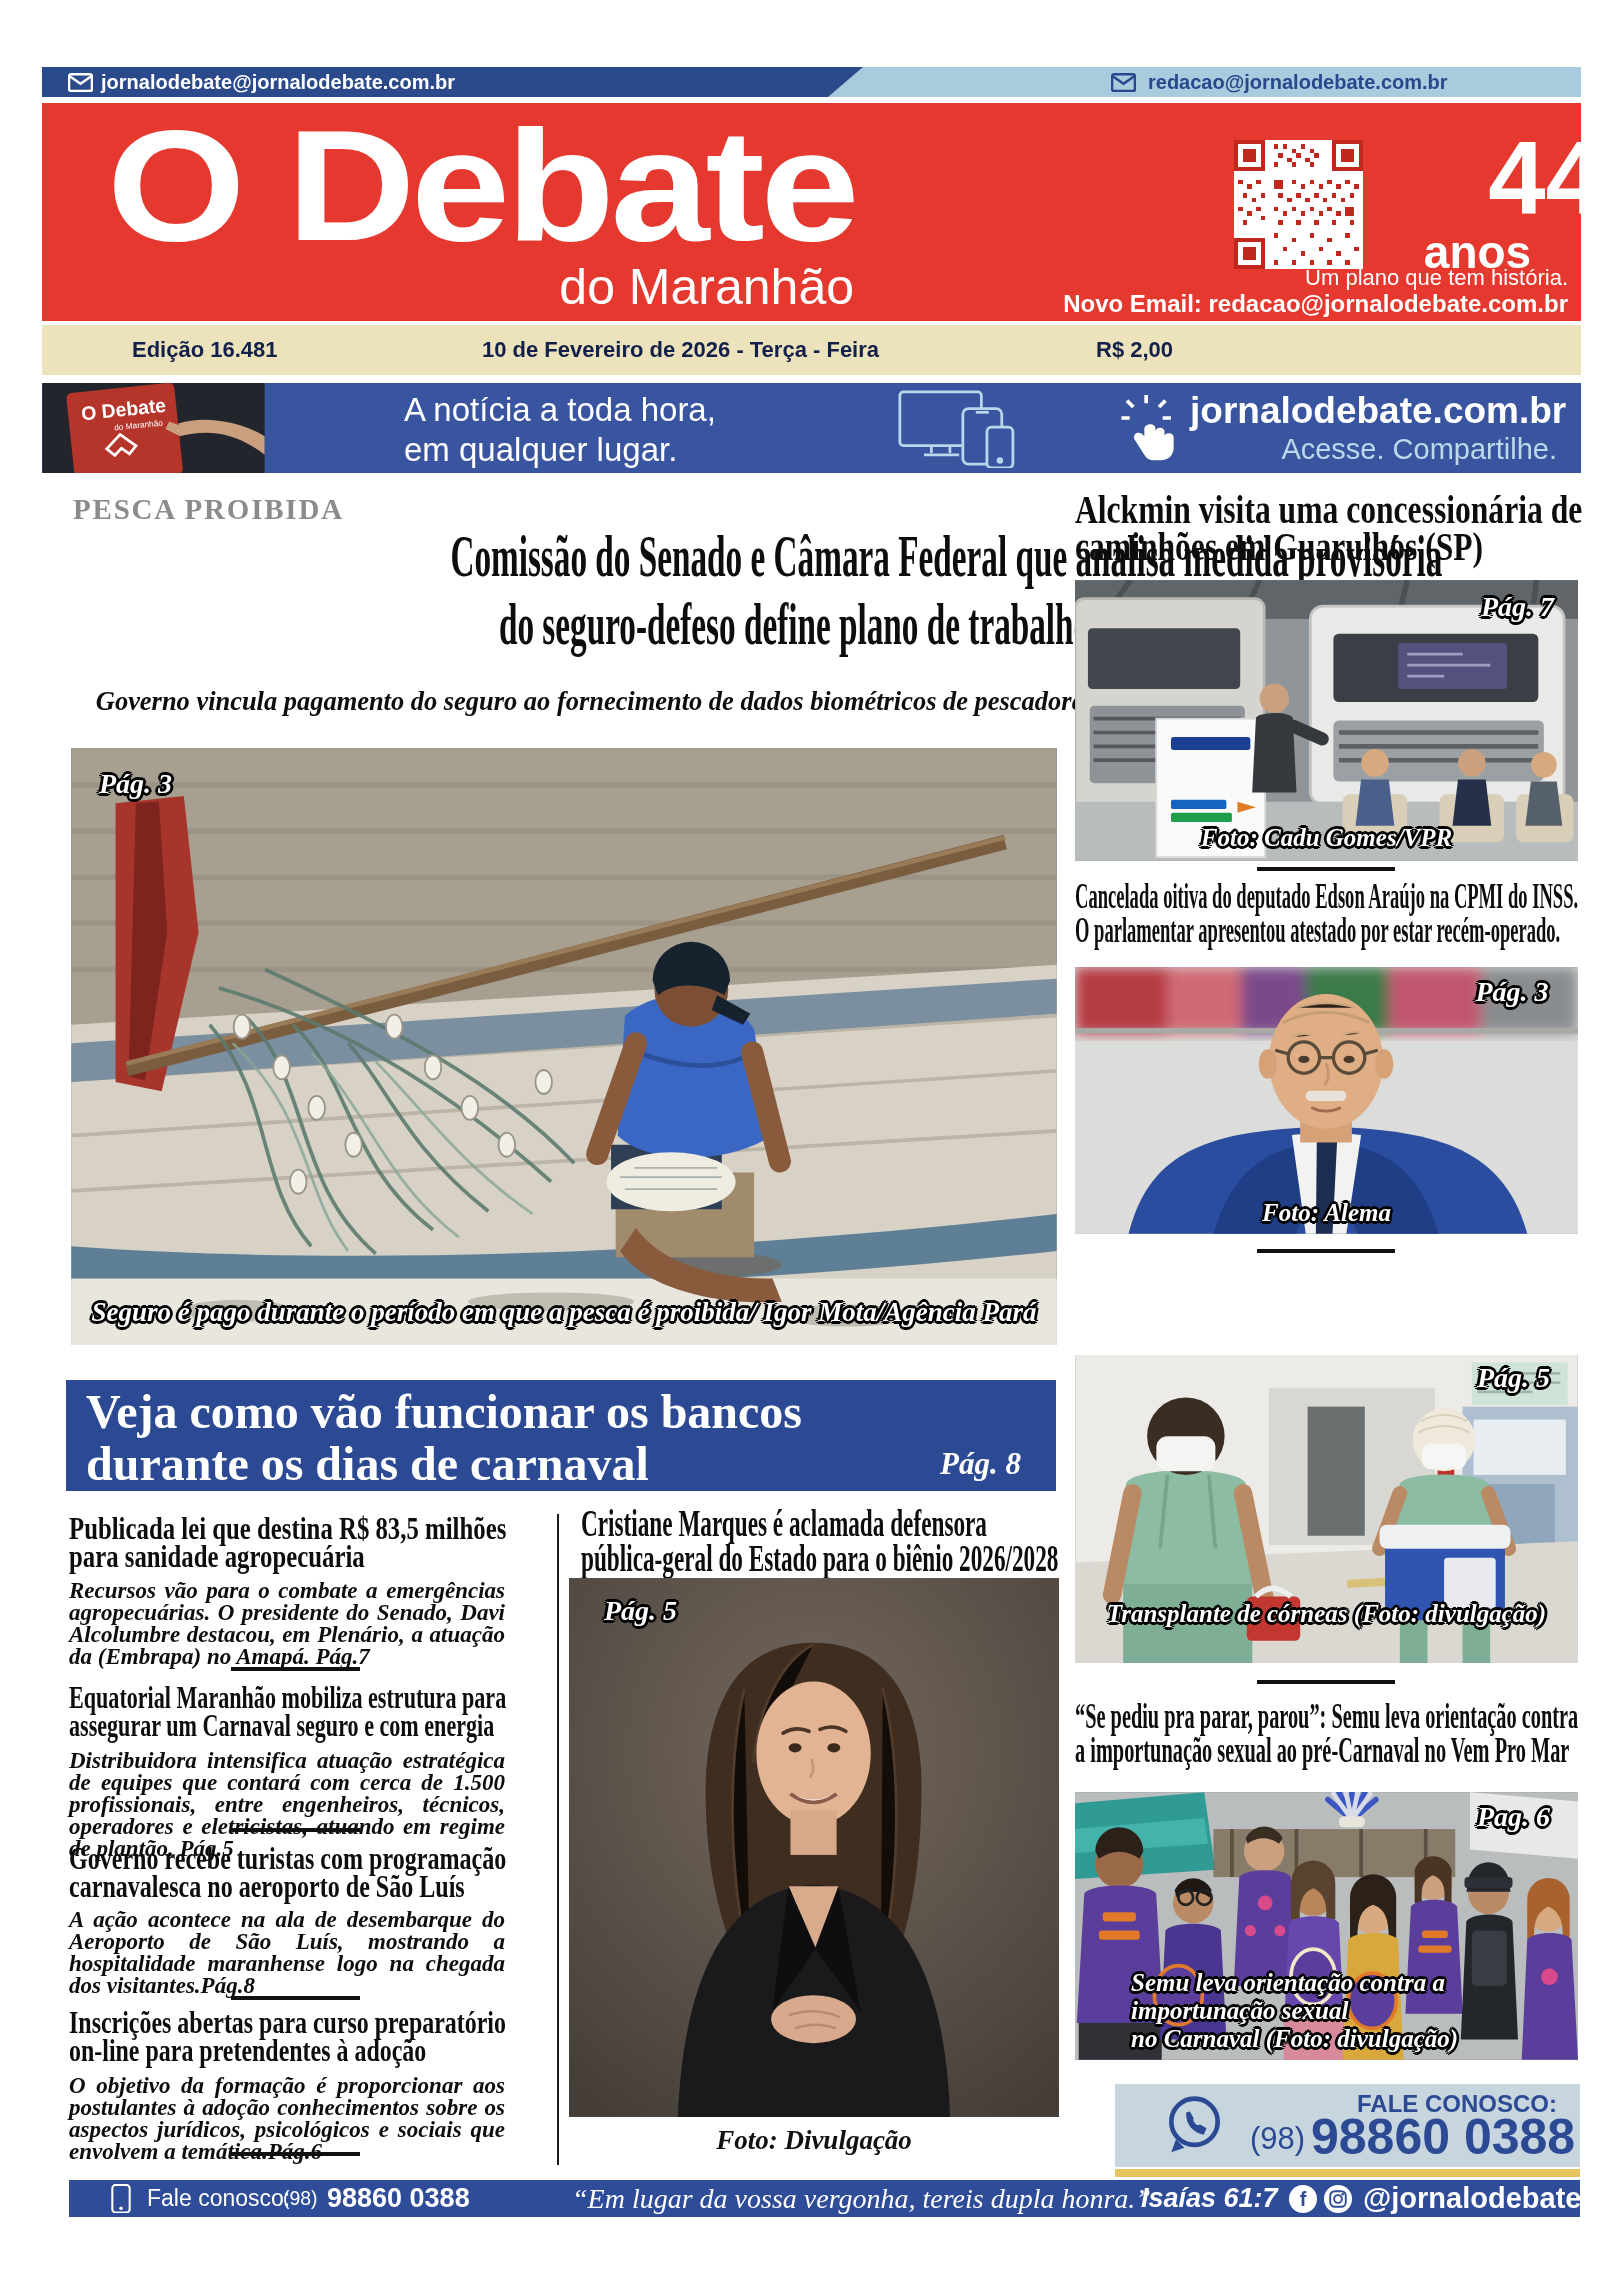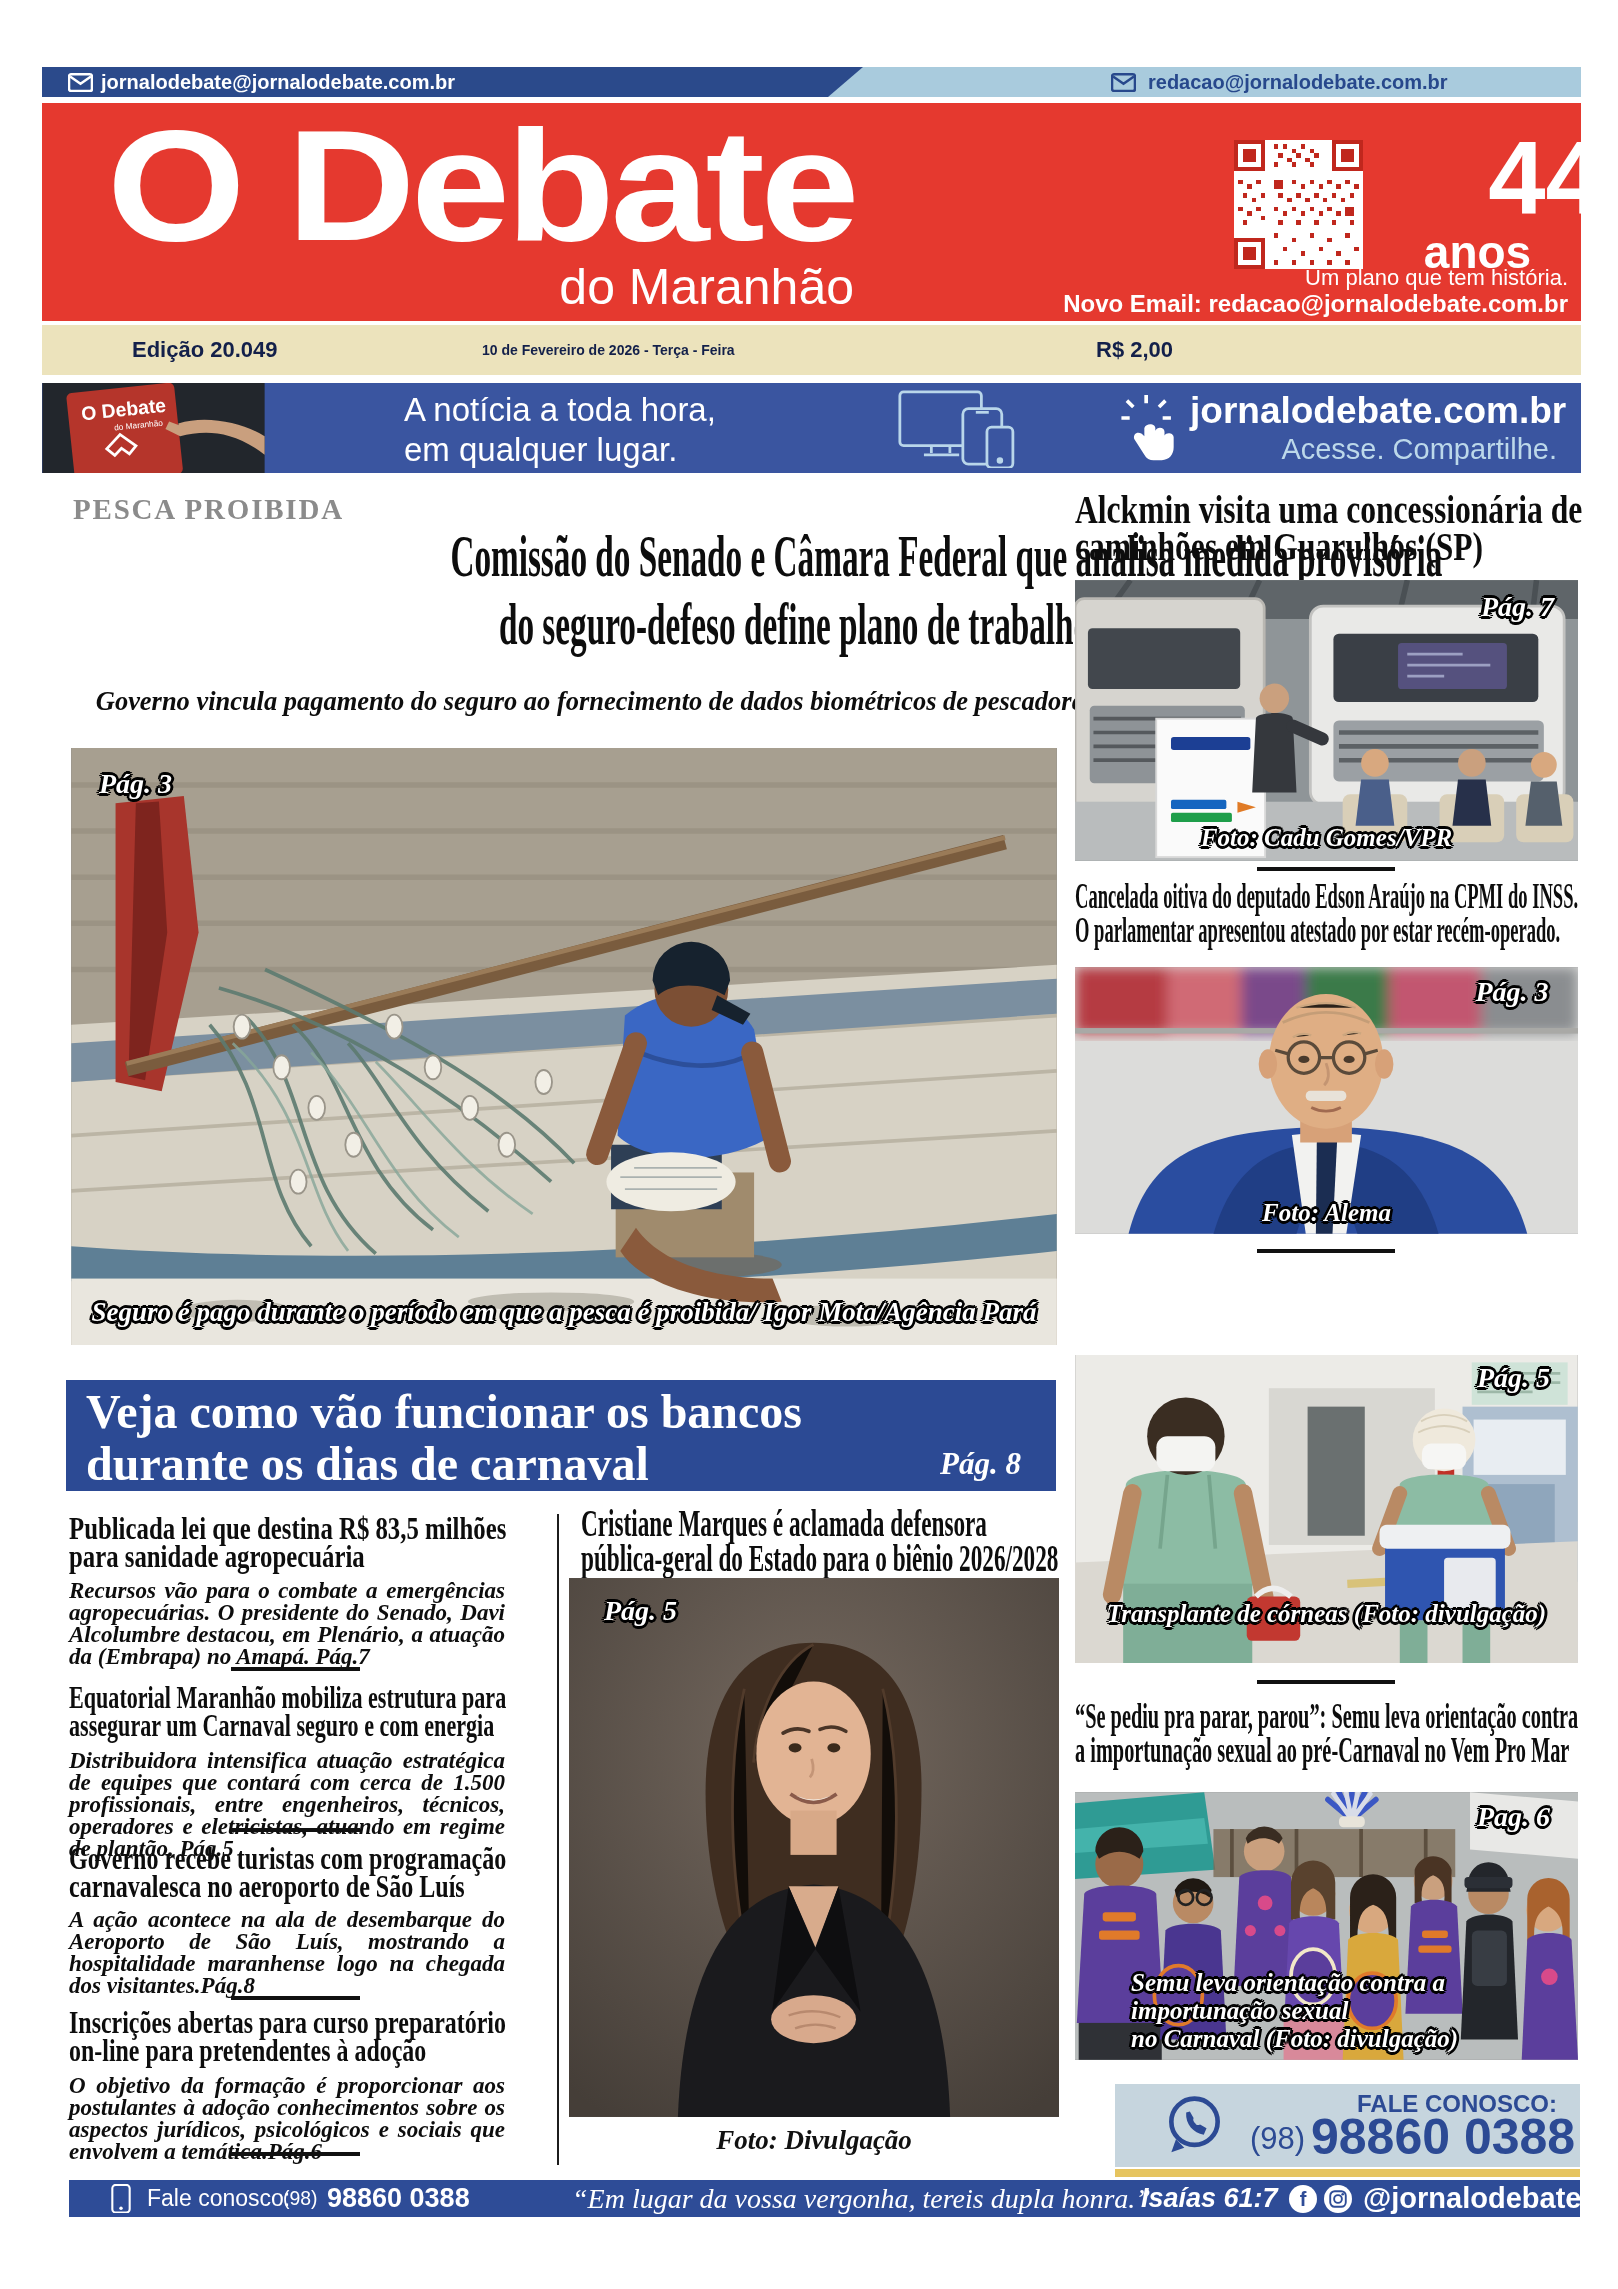--- a/index.html
+++ b/index.html
@@ -139,22 +139,22 @@
           <rect x="2" y="24" width="3" height="3" fill="#c0271d"></rect>
       </svg>
     </span>
     <div class="abs sans b" style="left:1411px;top:24px;width:185px;text-align:center;font-size:103px;line-height:103px;color:#fff;">44</div>
     <div class="abs sans b" style="left:1343px;top:126px;width:185px;text-align:center;font-size:46px;line-height:46px;color:#ffffff;">anos</div>
     <div class="abs sans" style="right:13px;top:162px;font-size:22px;color:#fff;">Um plano que tem história.</div>
     <div class="abs sans b" style="right:13px;top:187px;font-size:24px;color:#fff;">Novo Email: redacao@jornalodebate.com.br</div>
   </div>
 
   <div class="abs" style="left:42px;top:325px;width:1539px;height:50px;background:#ece3bc;">
-    <span class="abs sans b" style="left:90px;top:0;line-height:50px;font-size:22px;color:#13204a;">Edição 20.049</span>
-    <span class="abs sans b" style="left:440px;top:0;line-height:50px;font-size:14px;color:#13204a;">10 de Fevereiro de 2026 - Terça - Feira</span>
+    <span class="abs sans b" style="left:90px;top:0;line-height:50px;font-size:22px;color:#13204a;">Edição 16.481</span>
+    <span class="abs sans b" style="left:440px;top:0;line-height:50px;font-size:22px;color:#13204a;">10 de Fevereiro de 2026 - Terça - Feira</span>
     <span class="abs sans b" style="left:1054px;top:0;line-height:50px;font-size:22px;color:#13204a;">R$ 2,00</span>
   </div>
 
   <div class="abs" style="left:42px;top:383px;width:1539px;height:90px;background:#3a55a0;">
     <span class="abs" style="left:0;top:0;">
       <svg width="223" height="90" viewBox="0 0 242 98">
         <rect width="242" height="98" fill="#22262c"></rect>
         <rect x="30" y="6" width="118" height="100" rx="6" fill="#b5352b" transform="rotate(-6 80 50)"></rect>
         <path d="M70,70 l16,-14 16,14 -8,8 -8,-7 -8,7 z" fill="none" stroke="#fff" stroke-width="3" transform="rotate(-6 86 70)"></path>
         <path d="M242,78 C205,50 175,52 150,58 L148,44 C180,34 220,44 242,58 Z" fill="#c99f7e"></path>

